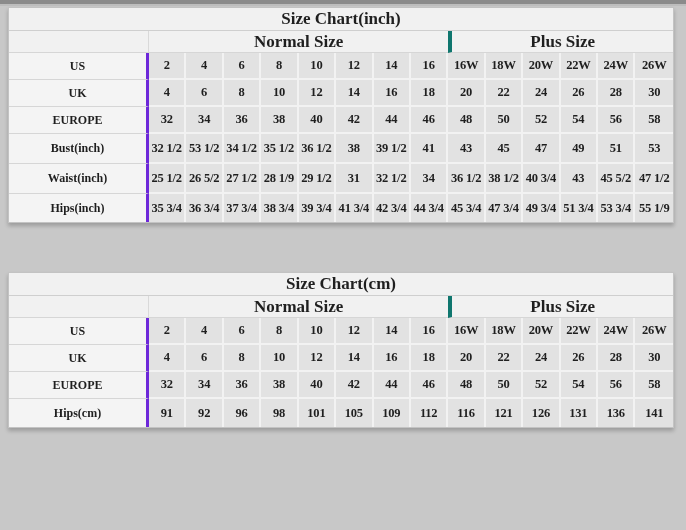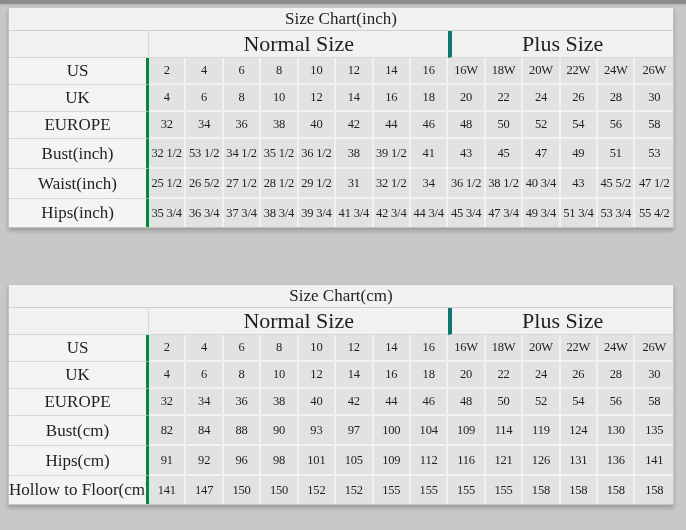--- a/index.html
+++ b/index.html
@@ -19,47 +19,48 @@
   }
   table.size-table {
     position: absolute; left: 8px;
     width: 666px;
     border: 1px solid #c3c3c3;
     border-collapse: separate;
     border-spacing: 0;
     table-layout: fixed;
     background: #f0abfc;
     box-shadow: 0 3px 4px rgba(0,0,0,0.22);
+    font-weight: bold;
   }
   #table-inch { top: 7px; }
-  #table-cm   { top: 284px; }
+  #table-cm   { top: 272px; }
   col.col-label { width: 140px; }
   td { text-align: center; vertical-align: middle; padding: 0; overflow: hidden; white-space: nowrap; }
   td.title {
     height: 22px; font-size: 17px;
     background: #f1f1f1;
     border-bottom: 1px solid #cfcfcf;
   }
   td.corner {
     height: 21px;
     background: #f1f1f1;
     border-right: 1px solid #d9d9d9;
     border-bottom: 1px solid #d6d6d6;
   }
   td.group {
-    height: 21px; font-size: 22px;
+    height: 21px; font-size: 17px;
     background: #f1f1f1;
     border-bottom: 1px solid #d6d6d6;
   }
   td.group.plus { border-left: 4px solid #0f766e; }
   td.label {
     background: #f4f4f4;
-    border-right: 3px solid #15803d;
+    border-right: 3px solid #6d28d9;
     border-bottom: 1px solid #d6d6d6;
-    font-size: 17px;
+    font-size: 12px;
   }
   td.data {
     background: #e2e2e2;
     border-right: 2px solid #f2f2f2;
     border-bottom: 2px solid #f2f2f2;
     font-size: 12.5px;
     letter-spacing: -0.2px;
   }
   td.data:last-child { border-right: none; text-align: center; }
   tbody tr:last-child td { border-bottom: none; }
@@ -166,21 +167,21 @@
         <td class="data">47</td>
         <td class="data">49</td>
         <td class="data">51</td>
         <td class="data">53</td>
       </tr>
       <tr class="r-measure">
         <td class="label">Waist(inch)</td>
         <td class="data">25 1/2</td>
         <td class="data">26 5/2</td>
         <td class="data">27 1/2</td>
-        <td class="data">28 1/2</td>
+        <td class="data">28 1/9</td>
         <td class="data">29 1/2</td>
         <td class="data">31</td>
         <td class="data">32 1/2</td>
         <td class="data">34</td>
         <td class="data">36 1/2</td>
         <td class="data">38 1/2</td>
         <td class="data">40 3/4</td>
         <td class="data">43</td>
         <td class="data">45 5/2</td>
         <td class="data">47 1/2</td>
@@ -193,21 +194,21 @@
         <td class="data">38 3/4</td>
         <td class="data">39 3/4</td>
         <td class="data">41 3/4</td>
         <td class="data">42 3/4</td>
         <td class="data">44 3/4</td>
         <td class="data">45 3/4</td>
         <td class="data">47 3/4</td>
         <td class="data">49 3/4</td>
         <td class="data">51 3/4</td>
         <td class="data">53 3/4</td>
-        <td class="data">55 4/2</td>
+        <td class="data">55 1/9</td>
       </tr>
     </tbody>
 </table>
 
 <table id="table-cm" class="size-table">
   <colgroup>
       <col class="col-label">
       <col>
       <col>
       <col>
@@ -277,66 +278,32 @@
         <td class="data">40</td>
         <td class="data">42</td>
         <td class="data">44</td>
         <td class="data">46</td>
         <td class="data">48</td>
         <td class="data">50</td>
         <td class="data">52</td>
         <td class="data">54</td>
         <td class="data">56</td>
         <td class="data">58</td>
-      </tr>
-      <tr class="r-measure">
-        <td class="label">Bust(cm)</td>
-        <td class="data">82</td>
-        <td class="data">84</td>
-        <td class="data">88</td>
-        <td class="data">90</td>
-        <td class="data">93</td>
-        <td class="data">97</td>
-        <td class="data">100</td>
-        <td class="data">104</td>
-        <td class="data">109</td>
-        <td class="data">114</td>
-        <td class="data">119</td>
-        <td class="data">124</td>
-        <td class="data">130</td>
-        <td class="data">135</td>
       </tr>
       <tr class="r-measure">
         <td class="label">Hips(cm)</td>
         <td class="data">91</td>
         <td class="data">92</td>
         <td class="data">96</td>
         <td class="data">98</td>
         <td class="data">101</td>
         <td class="data">105</td>
         <td class="data">109</td>
         <td class="data">112</td>
         <td class="data">116</td>
         <td class="data">121</td>
         <td class="data">126</td>
         <td class="data">131</td>
         <td class="data">136</td>
         <td class="data">141</td>
       </tr>
-      <tr class="r-measure">
-        <td class="label">Hollow to Floor(cm)</td>
-        <td class="data">141</td>
-        <td class="data">147</td>
-        <td class="data">150</td>
-        <td class="data">150</td>
-        <td class="data">152</td>
-        <td class="data">152</td>
-        <td class="data">155</td>
-        <td class="data">155</td>
-        <td class="data">155</td>
-        <td class="data">155</td>
-        <td class="data">158</td>
-        <td class="data">158</td>
-        <td class="data">158</td>
-        <td class="data">158</td>
-      </tr>
     </tbody>
 </table>
 
 </body></html>

